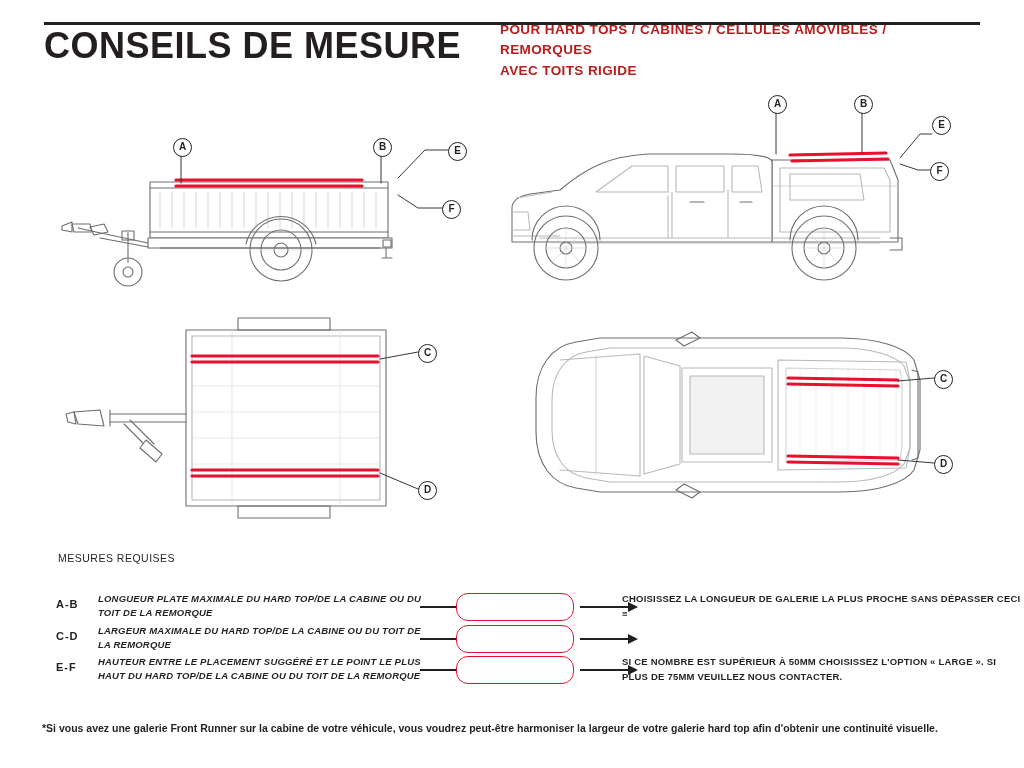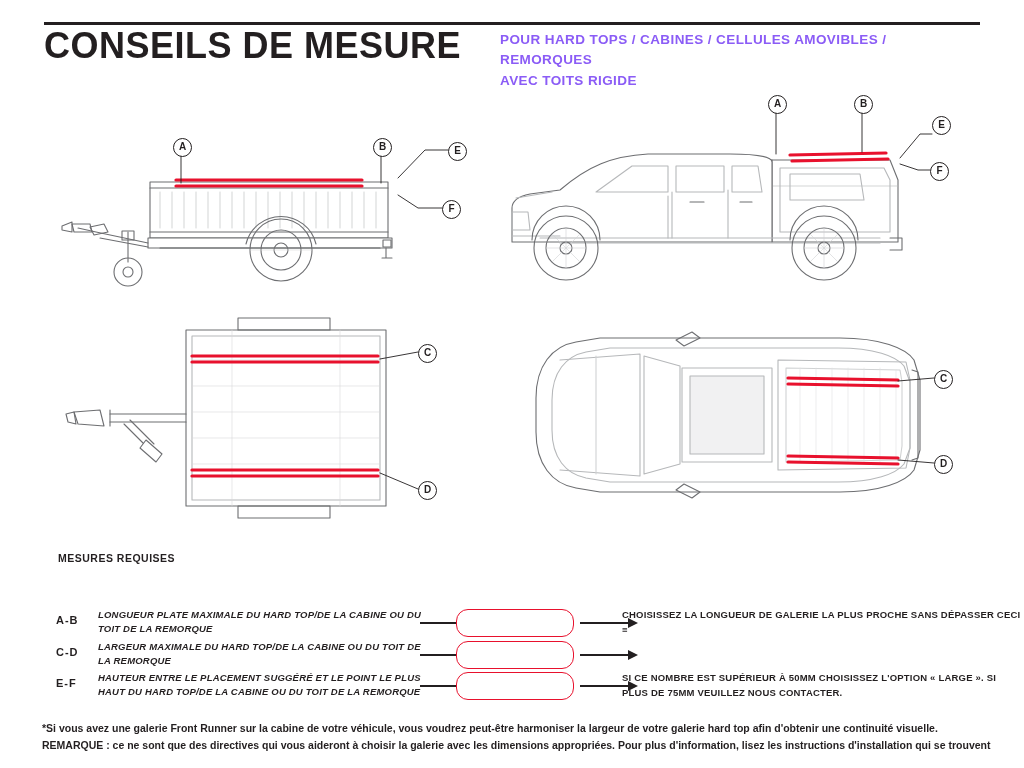--- a/index.html
+++ b/index.html
@@ -38,27 +38,27 @@
     top: 28px;
     font-size: 36px;
     font-weight: bold;
     letter-spacing: 0.5px;
     color: #231f20;
     line-height: 1;
   }
   .subtitle {
     position: absolute;
     left: 500px;
-    top: 30px;
+    top: 20px;
     width: 480px;
     font-size: 13.5px;
     font-weight: bold;
     letter-spacing: 0.4px;
     line-height: 1.5;
-    color: #8b5cf6;
+    color: #b91c1c;
   }
 
   
   .bubble {
     position: absolute;
     width: 17px;
     height: 17px;
     border: 1.4px solid #231f20;
     border-radius: 50%;
     background: #ffffff;
@@ -79,39 +79,38 @@
     height: 768px;
     pointer-events: none;
   }
 
   
   .measures-label {
     position: absolute;
     left: 58px;
     top: 552px;
     font-size: 10.5px;
-    font-weight: bold;
+    font-weight: normal;
     letter-spacing: 0.5px;
   }
   .measures-note {
     position: absolute;
     left: 180px;
     top: 552px;
     font-size: 10.5px;
     font-weight: bold;
     letter-spacing: 0.4px;
     color: #e8112d;
   }
 
   .row {
     position: absolute;
     left: 52px;
     width: 940px;
     height: 40px;
-    margin-top: 16px;
   }
   .row .code {
     position: absolute;
     left: 4px;
     top: 8px;
     width: 46px;
     font-size: 11px;
     font-weight: bold;
     letter-spacing: 1px;
   }
@@ -442,16 +441,15 @@
     <input class="field" type="text" placeholder="" style="">
     <svg class="arrow2" viewBox="0 0 60 10">
       <path d="M0 5 L48 5" stroke="#231f20" stroke-width="2"></path>
       <path d="M48 0 L58 5 L48 10 Z" fill="#231f20"></path>
     </svg>
     <div class="result">SI CE NOMBRE EST SUPÉRIEUR À 50MM CHOISISSEZ L'OPTION « LARGE ». SI PLUS DE 75MM VEUILLEZ NOUS CONTACTER.</div>
   </div>
 
   <div class="footnote">
     <p>*Si vous avez une galerie Front Runner sur la cabine de votre véhicule, vous voudrez peut-être harmoniser la largeur de votre galerie hard top afin d'obtenir une continuité visuelle.</p>
-    <p>REMARQUE : ce ne sont que des directives qui vous aideront à choisir la galerie avec les dimensions appropriées. Pour plus d'information, lisez les instructions d'installation qui se trouvent</p>
   </div>
 
 </div>
 
 </body></html>

